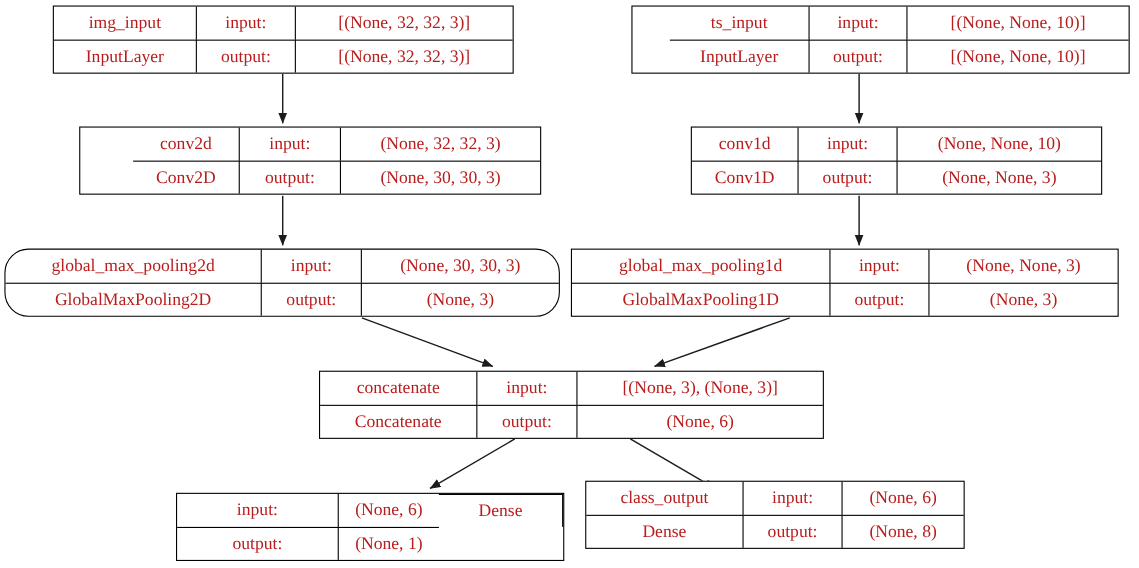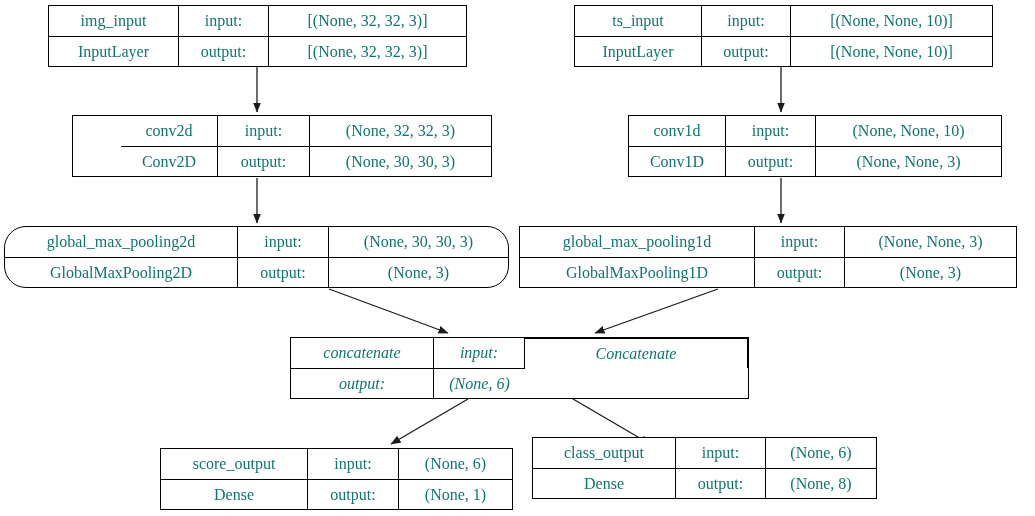--- a/index.html
+++ b/index.html
@@ -3,21 +3,21 @@
 <meta charset="utf-8">
 <style>
   html, body { margin: 0; padding: 0; background: #ffffff; }
   .canvas {
     position: relative;
     width: 1035px;
     height: 516px;
     background: #ffffff;
     font-family: "Liberation Serif", "DejaVu Serif", serif;
     font-size: 16px;
-    color: #0f766e;
+    color: #b91c1c;
     overflow: hidden;
   }
   .edges { position: absolute; left: 0; top: 0; z-index: 1; }
   .node {
     position: absolute;
     border: 1px solid #000000;
     background: #ffffff;
     z-index: 2;
   }
   .grid { display: grid; }
@@ -59,21 +59,21 @@
     <div class="grid" style="grid-template-columns:130px 90px 197px;">
       <div class="cell bR">img_input</div>
       <div class="cell bR">input:</div>
       <div class="cell">[(None, 32, 32, 3)]</div>
       <div class="cell bR bT">InputLayer</div>
       <div class="cell bR bT">output:</div>
       <div class="cell bT">[(None, 32, 32, 3)]</div>
     </div>
   </div>
 
-  <div class="node" style="left:574px; top:5px;">
+  <div class="node" style="left:574px; top:5px;padding-left:34px;">
     <div class="grid" style="grid-template-columns:127px 89px 201px;">
       <div class="cell bR">ts_input</div>
       <div class="cell bR">input:</div>
       <div class="cell">[(None, None, 10)]</div>
       <div class="cell bR bT">InputLayer</div>
       <div class="cell bR bT">output:</div>
       <div class="cell bT">[(None, None, 10)]</div>
     </div>
   </div>
 
@@ -114,33 +114,33 @@
     <div class="grid" style="grid-template-columns:235px 90px 171px;">
       <div class="cell bR">global_max_pooling1d</div>
       <div class="cell bR">input:</div>
       <div class="cell">(None, None, 3)</div>
       <div class="cell bR bT">GlobalMaxPooling1D</div>
       <div class="cell bR bT">output:</div>
       <div class="cell bT">(None, 3)</div>
     </div>
   </div>
 
-  <div class="node" style="left:290px; top:337px;font-style:italic;">
+  <div class="node" style="left:290px; top:337px;">
     <div class="grid" style="grid-template-columns:143px 91px 223px;">
       <div class="cell bR">concatenate</div>
       <div class="cell bR">input:</div>
+      <div class="cell">[(None, 3), (None, 3)]</div>
       <div class="cell bR bT">Concatenate</div>
       <div class="cell bR bT">output:</div>
       <div class="cell bT">(None, 6)</div>
     </div>
   </div>
 
   <div class="node" style="left:160px; top:448px;">
     <div class="grid" style="grid-template-columns:147px 91px 113px;">
-      <div class="cell bR">score_output</div>
       <div class="cell bR">input:</div>
       <div class="cell">(None, 6)</div>
       <div class="cell bR bT">Dense</div>
       <div class="cell bR bT">output:</div>
       <div class="cell bT">(None, 1)</div>
     </div>
   </div>
 
   <div class="node" style="left:532px; top:437px;">
     <div class="grid" style="grid-template-columns:143px 90px 110px;">

